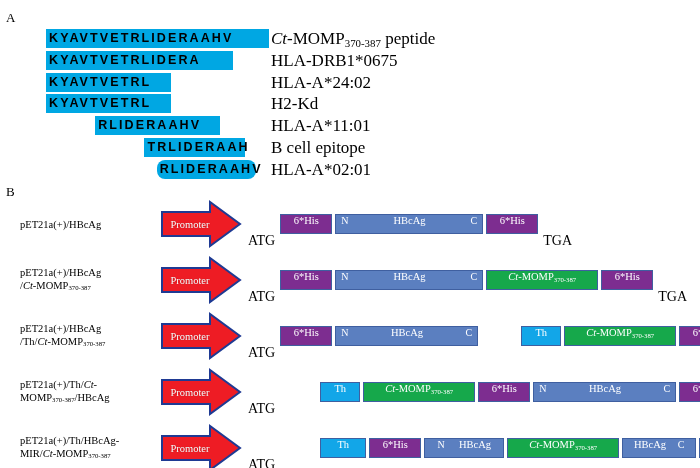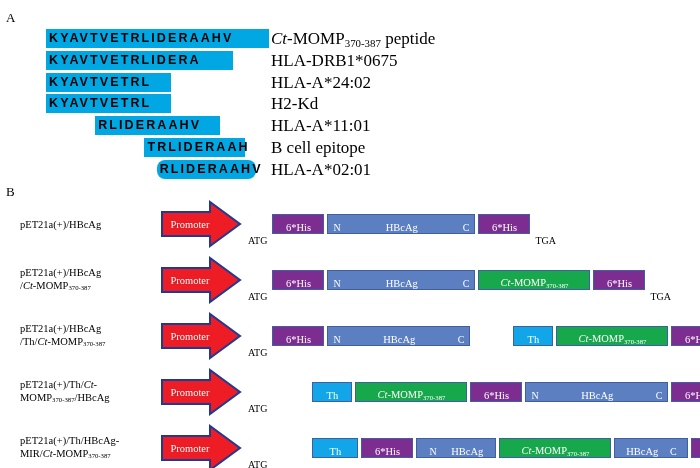--- a/index.html
+++ b/index.html
@@ -113,31 +113,31 @@
     top: 50%;
     transform: translateY(-50%);
     height: 24px;
     display: flex;
     align-items: center;
     gap: 3px;
     white-space: nowrap;
   }
   .codon {
     font-family: "Liberation Serif", serif;
-    font-size: 10px;
+    font-size: 14px;
     color: #000;
     padding: 0 2px;
     margin-top: 33px;
   }
   .blk {
     height: 20px;
     border: 1px solid #3f5fa0;
     box-sizing: border-box;
     display: flex;
-    align-items: flex-end;
+    align-items: flex-start;
     justify-content: center;
     font-family: "Liberation Serif", serif;
     font-size: 10.5px;
     color: #ffffff;
     white-space: nowrap;
     padding: 0 3px;
   }
   .blk.his    { background: #7d2d90; }
   .blk.hbcag  { background: #5b7fc0; justify-content: space-between; padding: 0 5px; }
   .blk.momp   { background: #16a84b; }

